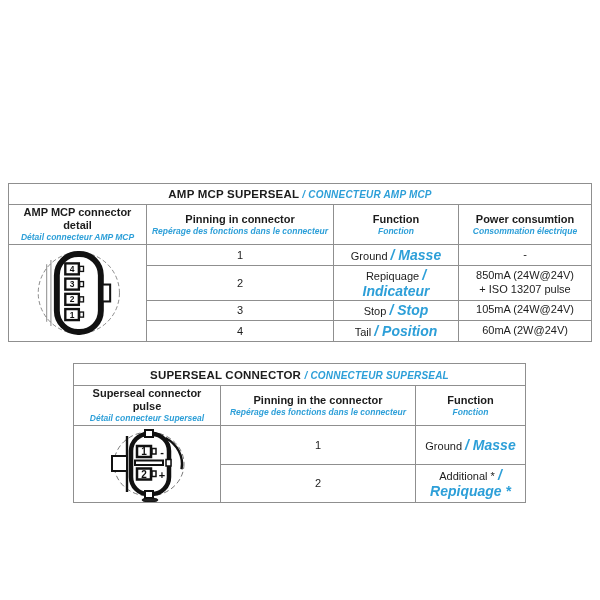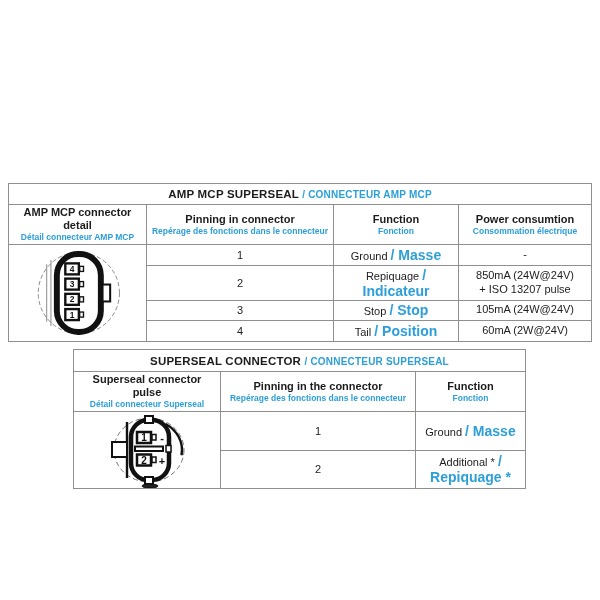--- a/index.html
+++ b/index.html
@@ -20,25 +20,26 @@
   }
   td, th {
     border:1px solid var(--border, #8f8f8f);
     text-align:center;
     vertical-align:middle;
     padding:1px 3px;
     font-weight:normal;
   }
 
   #amp-table  { left:8px;  top:183px; width:583px; }
-  #ss-table   { left:73px; top:349px; width:452px; }
+  #ss-table   { left:73px; top:363px; width:452px; }
 
   .title-row td { font-weight:bold; font-size:11.5px; letter-spacing:.2px; }
   .fr {
     color:var(--french-text, #2d9fd8);
+    font-style:italic;
     font-weight:bold;
     text-align:center;
   }
   .title-row .fr { font-size:10px; }
 
   th .hen { display:block; font-weight:bold; font-size:11px; line-height:1.2; color:var(--english-text,#1c1c1c); }
   th .hfr { display:block; font-size:8.5px; line-height:1.2; }
 
   .cell { font-size:11px; color:var(--english-text,#1c1c1c); }
   .cell .fr { font-size:14px; }

